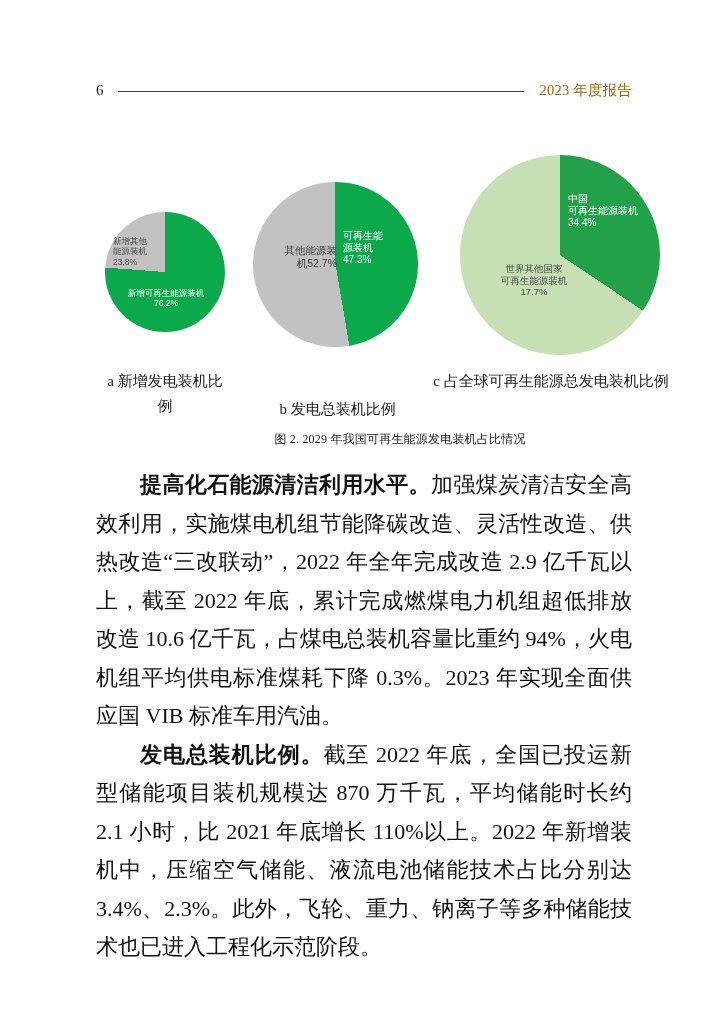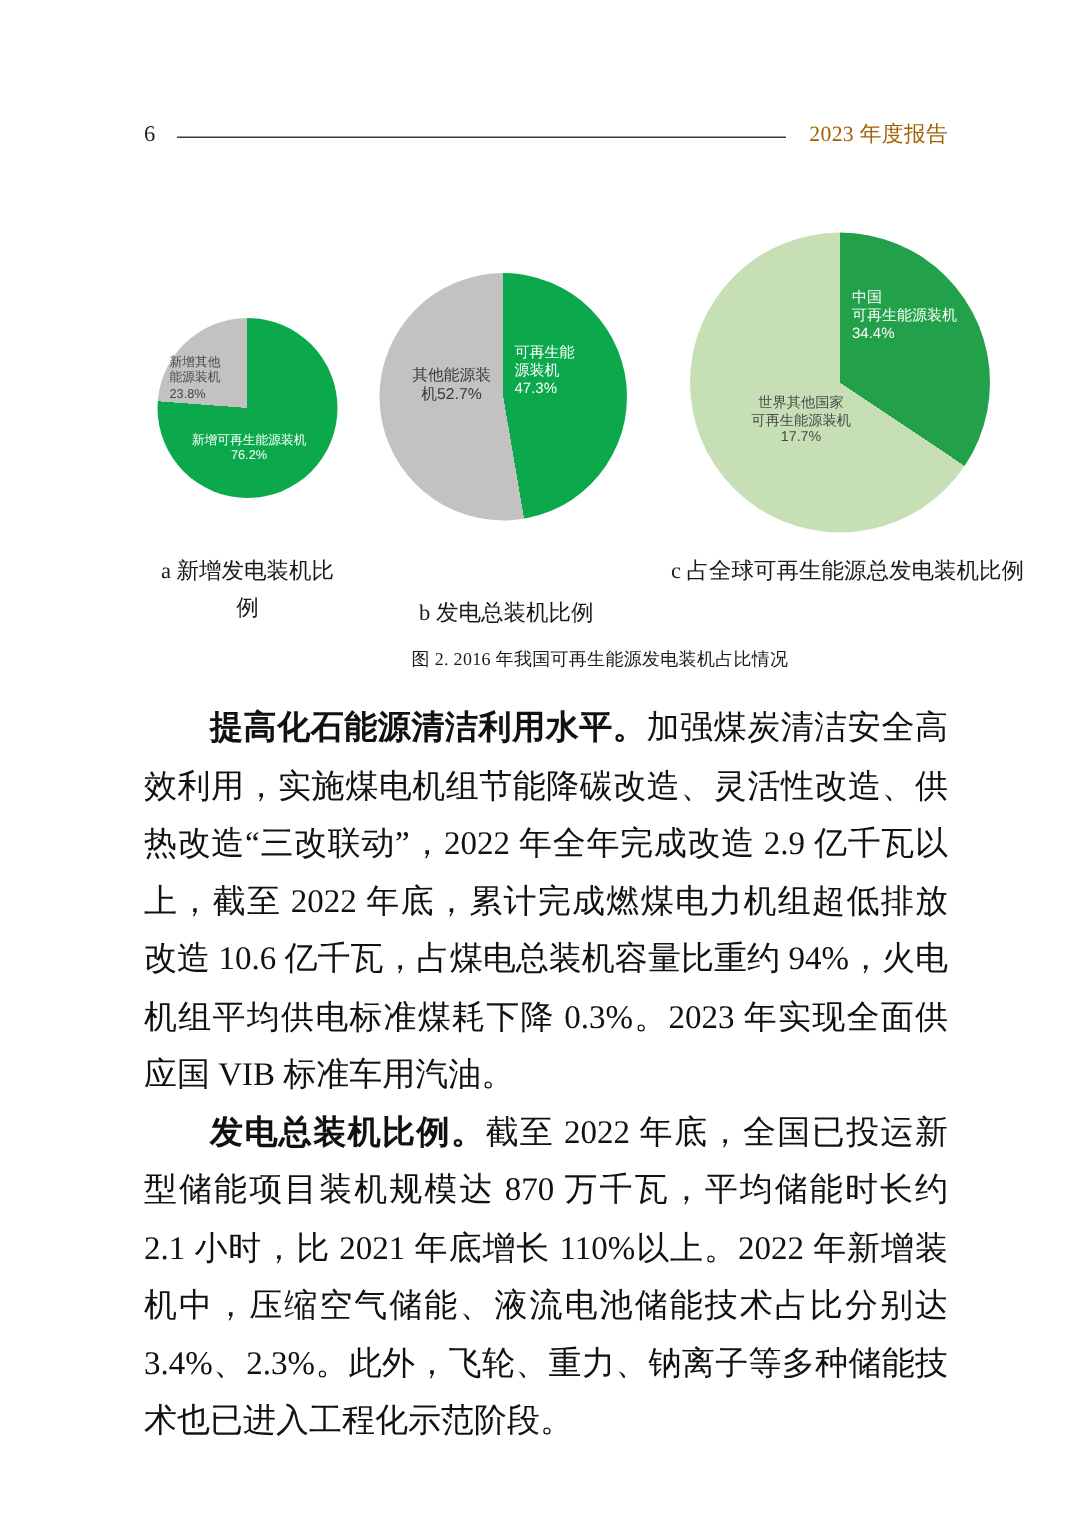--- a/index.html
+++ b/index.html
@@ -105,21 +105,21 @@
     font-size: 8.5px; color: #4a4a4a; text-align: left;
   }
   .lbl-a-green {
     left: 5px;  top: 76px;  width: 112px;
     font-size: 8.5px; color: #ffffff;
   }
 
   
   .lbl-b-gray {
     left: 12px; top: 62px; width: 72px;
-    font-size: 10.5px; color: #3a3a3a; text-align: center;
+    font-size: 10.5px; color: #3a3a3a; text-align: right;
   }
   .lbl-b-green {
     left: 90px; top: 48px; width: 58px;
     font-size: 10px; color: #ffffff; text-align: left;
   }
 
   
   .lbl-c-green {
     left: 108px; top: 38px; width: 86px;
     font-size: 10px; color: #ffffff; text-align: left;
@@ -136,21 +136,21 @@
   }
   .caption {
     position: absolute;
     text-align: center;
     font-size: 15px;
     line-height: 1.65;
     color: #1a1a1a;
   }
   .cap-a { left: 10px;  top: 0; width: 130px; }
   .cap-b { left: 170px; top: 0; width: 155px; margin-top: 28px; }
-  .cap-c { left: 350px; top: 0; width: 250px; }
+  .cap-c { left: 336px; top: 0; width: 250px; }
 
   .figure-title {
     text-align: center;
     font-size: 12px;
     color: #1a1a1a;
     margin-top: 8px;
     letter-spacing: 0.2px;
   }
 
   
@@ -221,21 +221,21 @@
       </div>
 
     </div>
 
     <div class="captions-row">
       <div class="caption cap-a">a 新增发电装机比例</div>
       <div class="caption cap-b">b 发电总装机比例</div>
       <div class="caption cap-c">c 占全球可再生能源总发电装机比例</div>
     </div>
 
-    <div class="figure-title">图  2. 2016 年我国可再生能源发电装机占比情况</div>
+    <div class="figure-title">图  2. 2029 年我国可再生能源发电装机占比情况</div>
   </div>
 
   <div class="body-text">
     <p class="para">
       <span class="lead">提高化石能源清洁利用水平。</span><span>加强煤炭清洁安全高效利用，实施煤电机组节能降碳改造、灵活性改造、供热改造“三改联动”，2022 年全年完成改造 2.9 亿千瓦以上，截至 2022 年底，累计完成燃煤电力机组超低排放改造 10.6 亿千瓦，占煤电总装机容量比重约 94%，火电机组平均供电标准煤耗下降 0.3%。2023 年实现全面供应国 VIB 标准车用汽油。</span>
     </p>
     <p class="para">
       <span class="lead">发电总装机比例。</span><span>截至 2022 年底，全国已投运新型储能项目装机规模达 870 万千瓦，平均储能时长约 2.1 小时，比 2021 年底增长 110%以上。2022 年新增装机中，压缩空气储能、液流电池储能技术占比分别达 3.4%、2.3%。此外，飞轮、重力、钠离子等多种储能技术也已进入工程化示范阶段。</span>
     </p>
   </div>

